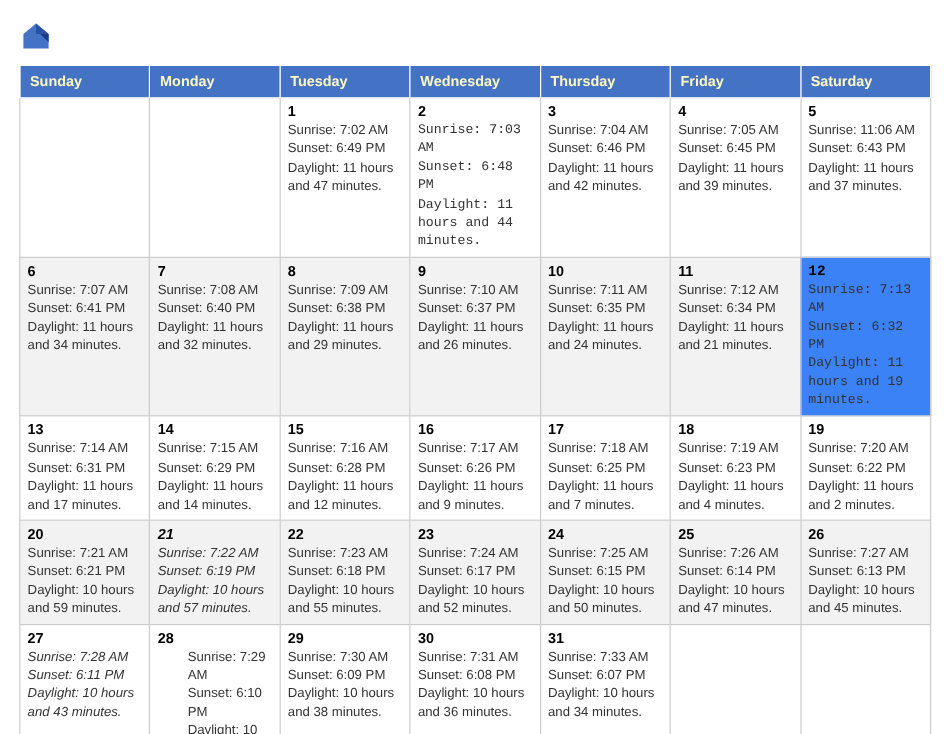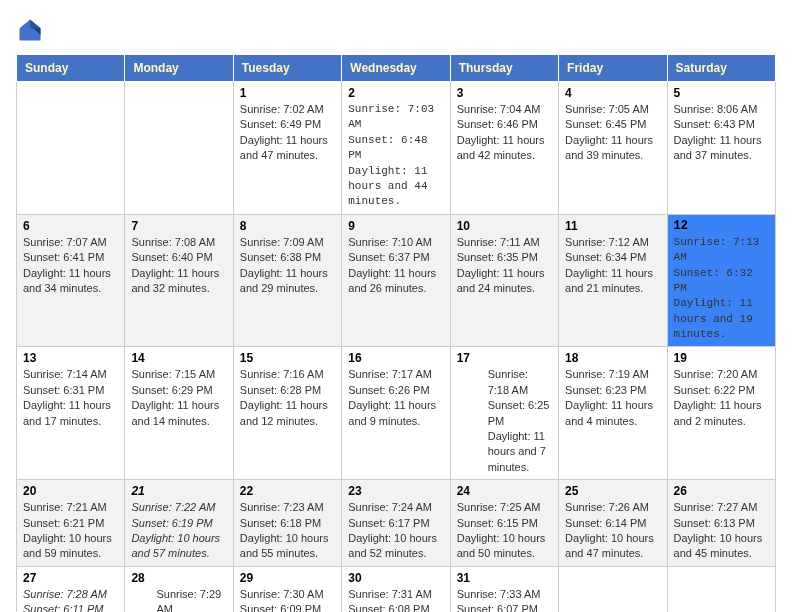--- a/index.html
+++ b/index.html
@@ -142,21 +142,21 @@
 Daylight: 11 hours and 42 minutes.</div>
         </td>
         <td style="background: rgb(255, 255, 255);">
           <span class="day-number">4</span>
           <div class="day-info" style="white-space: pre-line;">Sunrise: 7:05 AM
 Sunset: 6:45 PM
 Daylight: 11 hours and 39 minutes.</div>
         </td>
         <td style="background: rgb(255, 255, 255);">
           <span class="day-number">5</span>
-          <div class="day-info" style="white-space: pre-line;">Sunrise: 8:06 AM
+          <div class="day-info" style="white-space: pre-line;">Sunrise: 11:06 AM
 Sunset: 6:43 PM
 Daylight: 11 hours and 37 minutes.</div>
         </td>
       </tr>
       <tr>
         <td style="background: rgb(242, 242, 242);">
           <span class="day-number">6</span>
           <div class="day-info" style="white-space: pre-line;">Sunrise: 7:07 AM
 Sunset: 6:41 PM
 Daylight: 11 hours and 34 minutes.</div>
@@ -218,21 +218,21 @@
 Daylight: 11 hours and 12 minutes.</div>
         </td>
         <td style="background: rgb(255, 255, 255);">
           <span class="day-number">16</span>
           <div class="day-info" style="white-space: pre-line;">Sunrise: 7:17 AM
 Sunset: 6:26 PM
 Daylight: 11 hours and 9 minutes.</div>
         </td>
         <td style="background: rgb(255, 255, 255);">
           <span class="day-number">17</span>
-          <div class="day-info" style="white-space: pre-line; margin-left: 31px;">Sunrise: 7:18 AM
+          <div class="day-info" style="white-space: pre-line;">Sunrise: 7:18 AM
 Sunset: 6:25 PM
 Daylight: 11 hours and 7 minutes.</div>
         </td>
         <td style="background: rgb(255, 255, 255);">
           <span class="day-number">18</span>
           <div class="day-info" style="white-space: pre-line;">Sunrise: 7:19 AM
 Sunset: 6:23 PM
 Daylight: 11 hours and 4 minutes.</div>
         </td>
         <td style="background: rgb(255, 255, 255); margin-left: 27px;">

